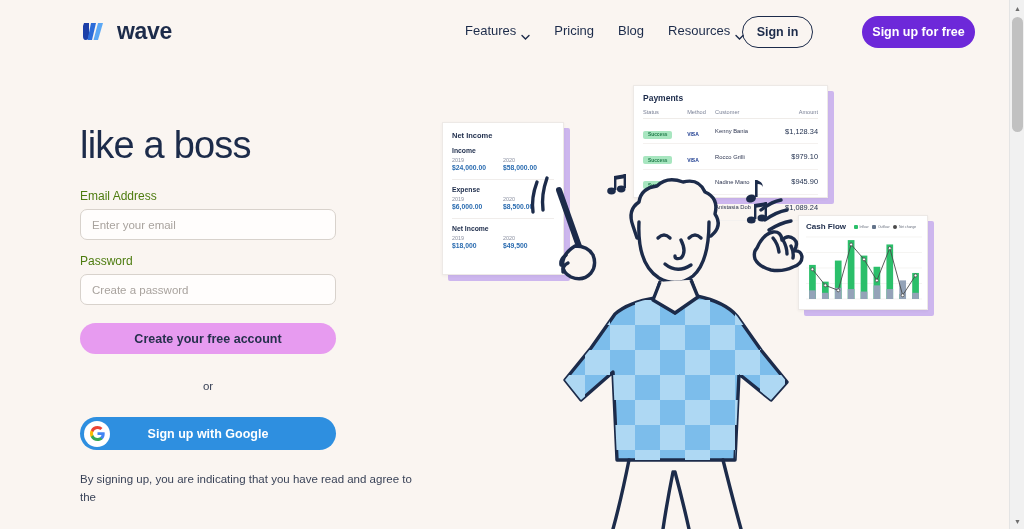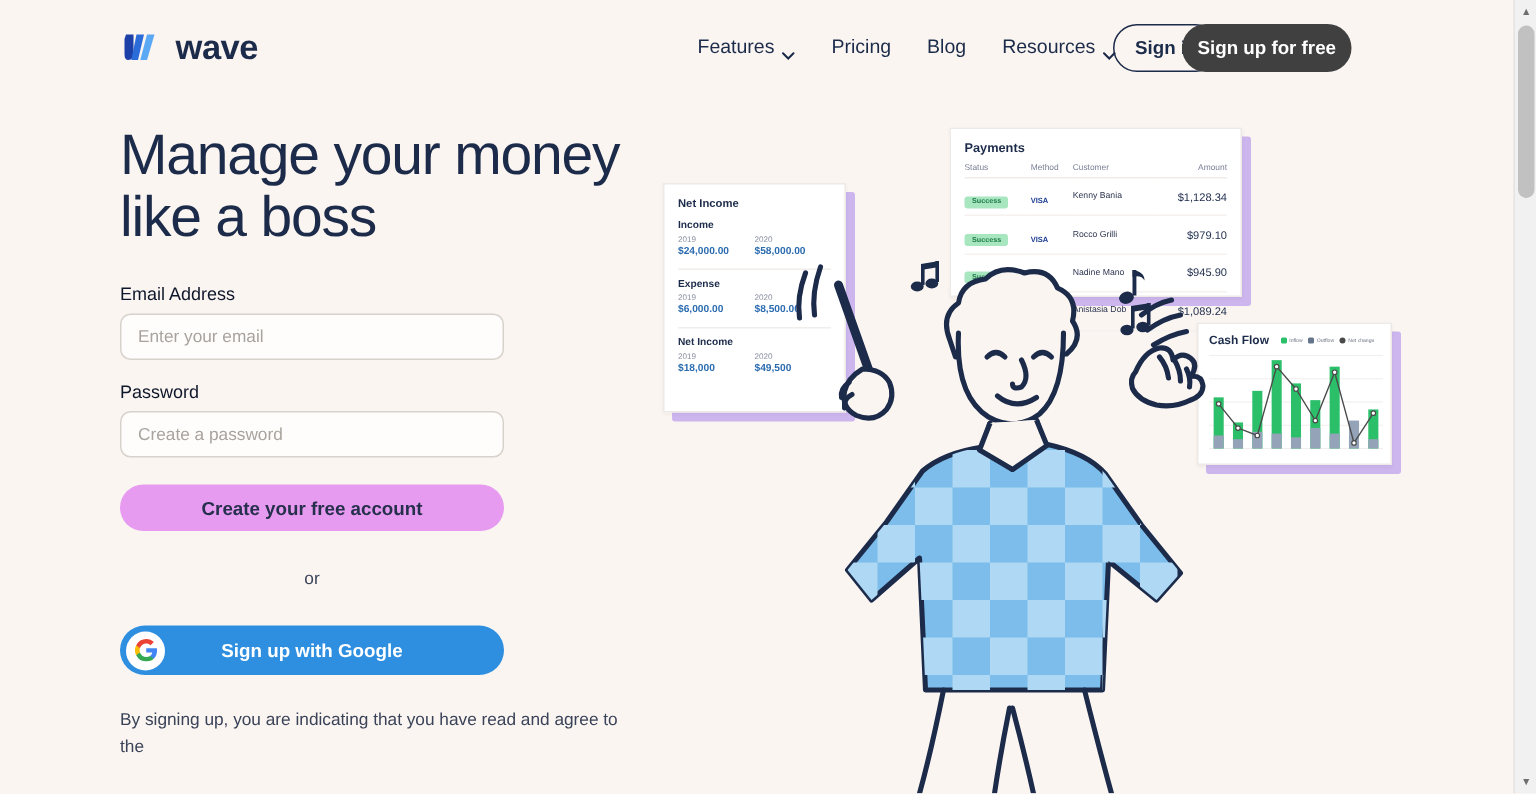--- a/index.html
+++ b/index.html
@@ -50,40 +50,40 @@
   .chev { width: 9px; height: 6px; display: inline-block; }
 
   .btn-signin {
     position: absolute; left: 742px; top: 16px;
     width: 71px; height: 32px; border-radius: 18px;
     border: 1.4px solid #1C2B4A; background: transparent;
     font-size: 12.5px; font-weight: bold; color: #1C2B4A;
     font-family: "Liberation Sans", sans-serif; cursor: pointer;
   }
   .btn-signup {
-    position: absolute; left: 788px; top: 16px;
+    position: absolute; left: 862px; top: 16px;
     width: 113px; height: 32px; border-radius: 18px;
-    border: none; background: #404040; color: #fff;
+    border: none; background: #6d28d9; color: #fff;
     font-size: 12.5px; font-weight: bold;
     font-family: "Liberation Sans", sans-serif; cursor: pointer;
   }
 
   
   .hero { position: absolute; left: 80px; top: 84px; width: 350px; }
   .hero h1 {
     font-size: 38px; line-height: 1.07; color: #1C2B4A;
     font-weight: normal; letter-spacing: -0.8px;
   }
   .hero p.sub {
     margin-top: 18px; font-size: 13.5px; line-height: 1.55;
     color: #3A4358; width: 320px;
   }
 
   .field-label {
-    font-size: 12px; color: #0f172a; margin-bottom: 6px; display: block;
+    font-size: 12px; color: #4d7c0f; margin-bottom: 6px; display: block;
   }
   .form { margin-top: 24px; width: 256px; }
   .txt {
     width: 256px; height: 31px; border-radius: 7px;
     border: 1px solid #D8D2CC; background: #FFFDFC;
     padding: 0 11px; font-size: 11.5px; color: #2D3550;
     font-family: "Liberation Sans", sans-serif; outline: none;
   }
   .txt::placeholder { color: #A9A39E; }
   .gap { height: 14px; }
@@ -210,21 +210,21 @@
         </span>
       </div>
     </nav>
 
     <button class="btn-signin">Sign in</button>
     <button class="btn-signup">Sign up for free</button>
   </div>
 
   <div class="hero">
     <h1>
-      <span>Manage your money</span><br>
+      <br>
       <span>like a boss</span>
     </h1>
 
     <div class="form">
       <label class="field-label">Email Address</label>
       <input class="txt" type="email" placeholder="Enter your email" style="">
 
       <div class="gap"></div>
 
       <label class="field-label">Password</label>

